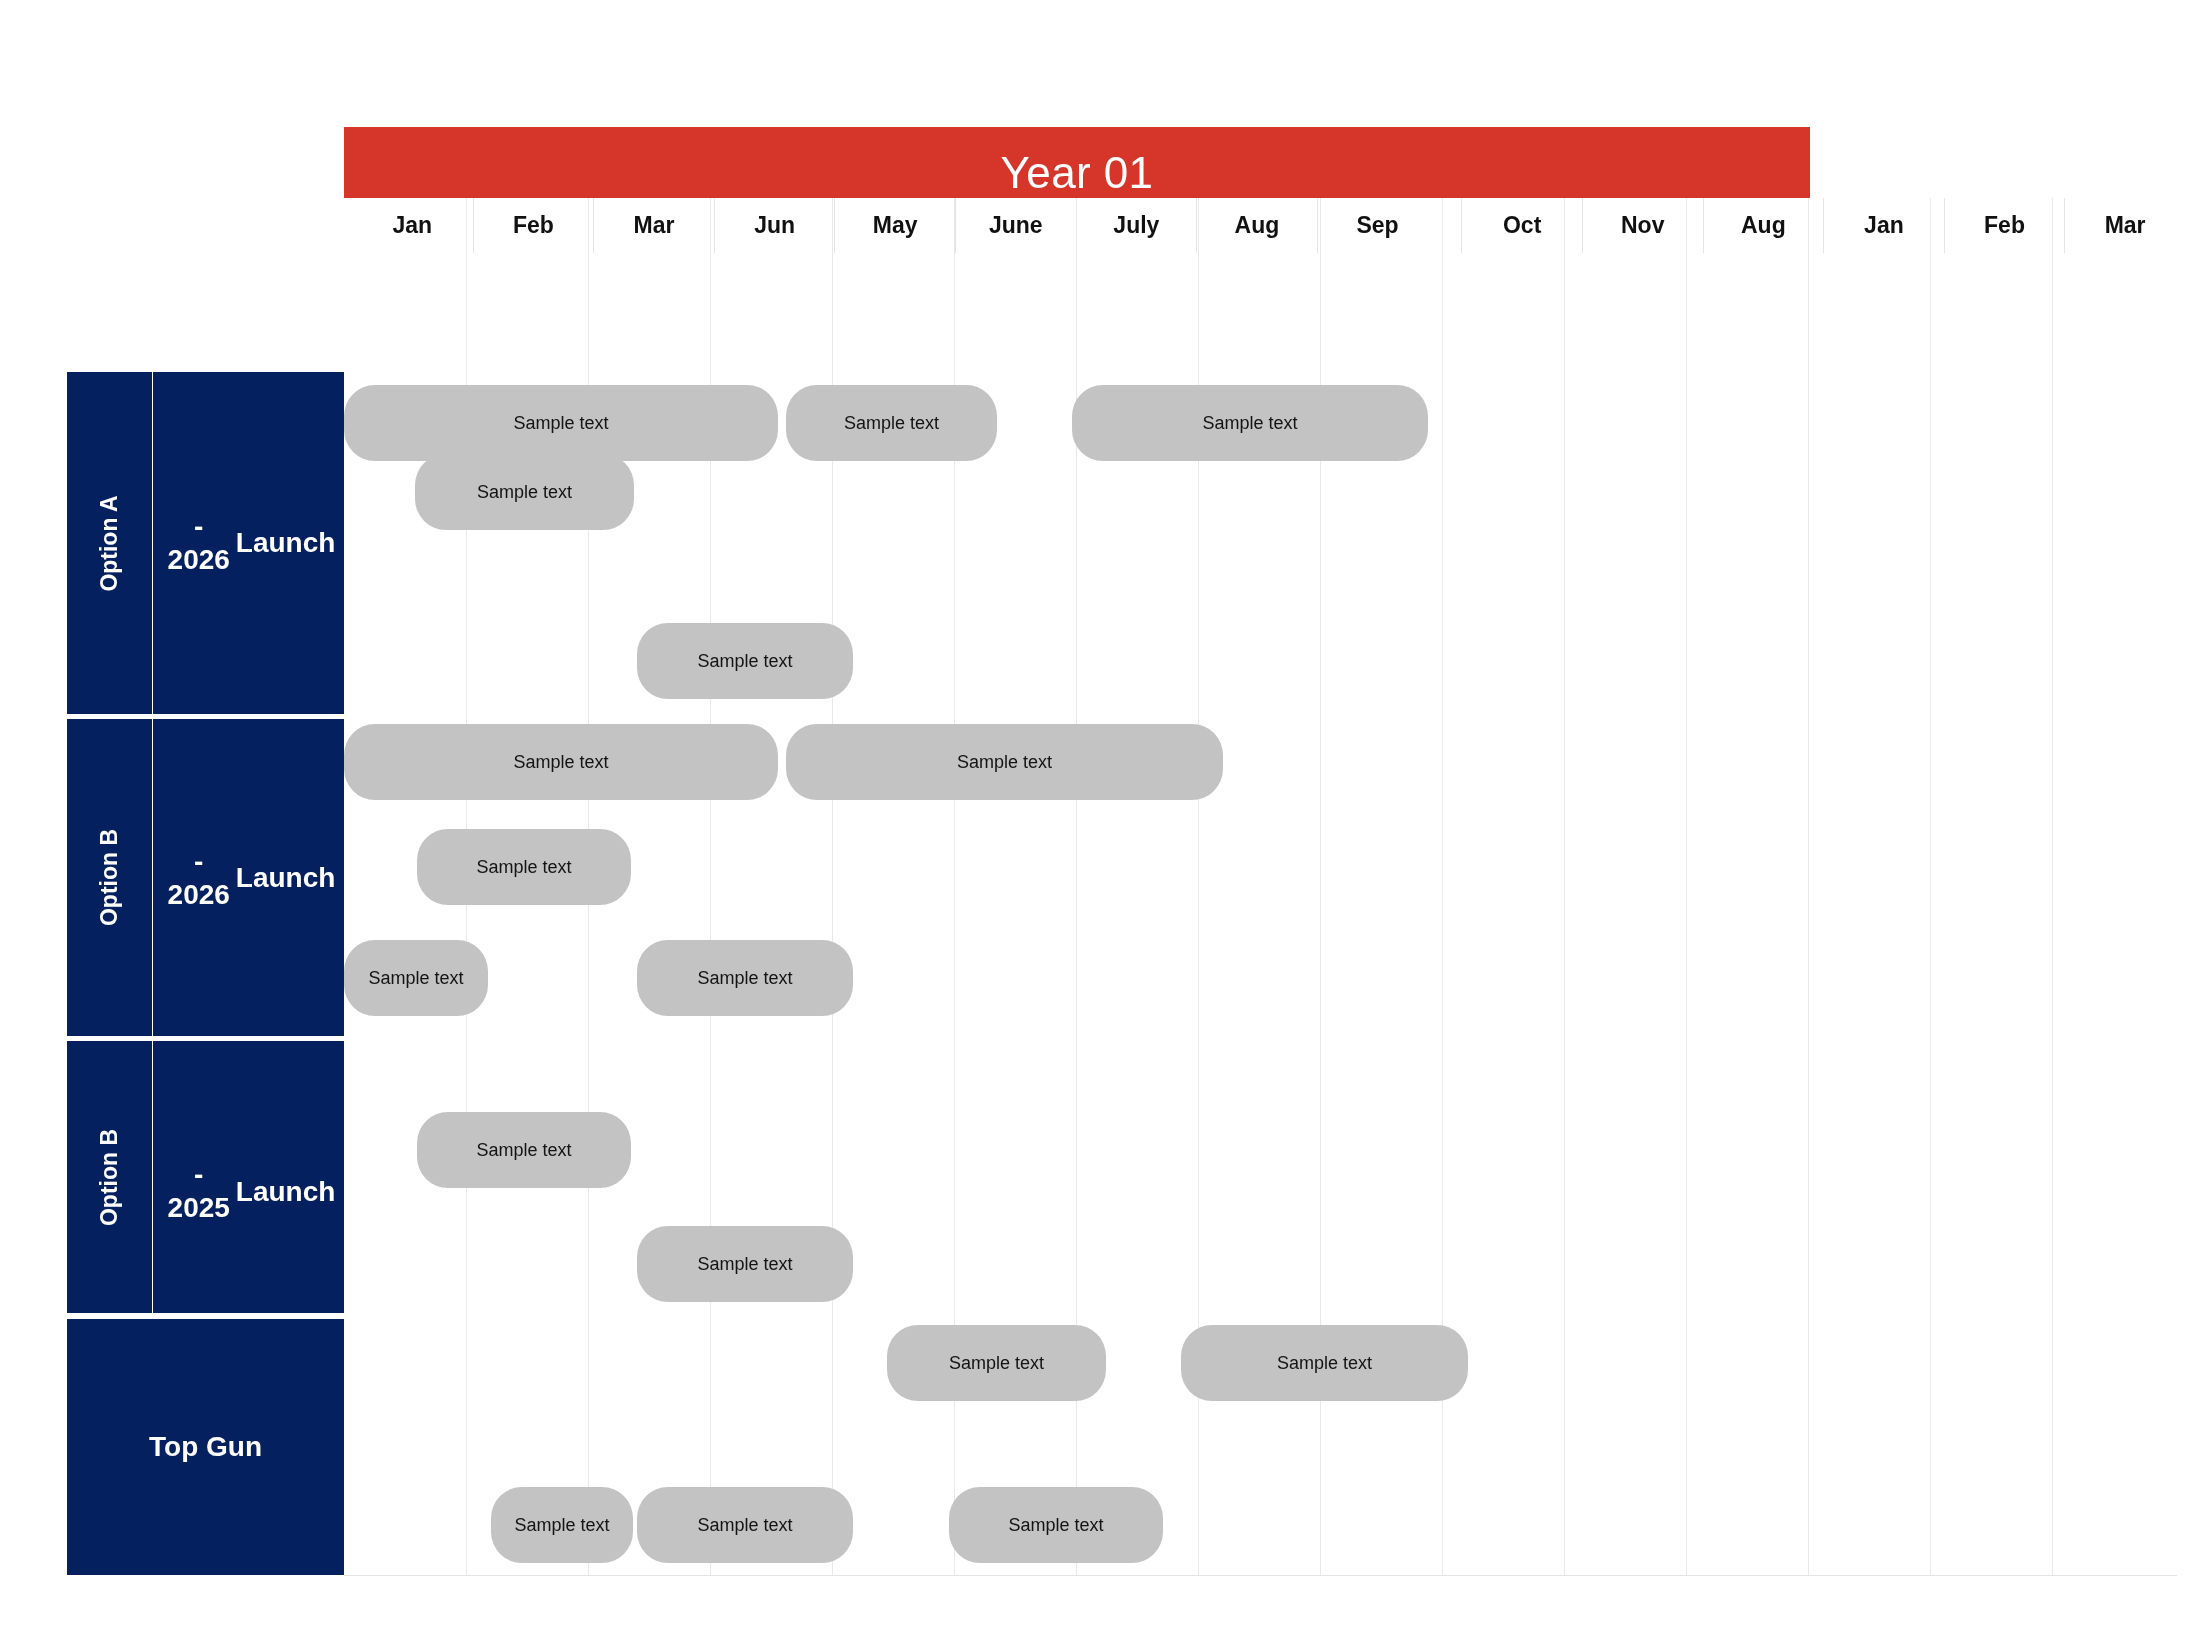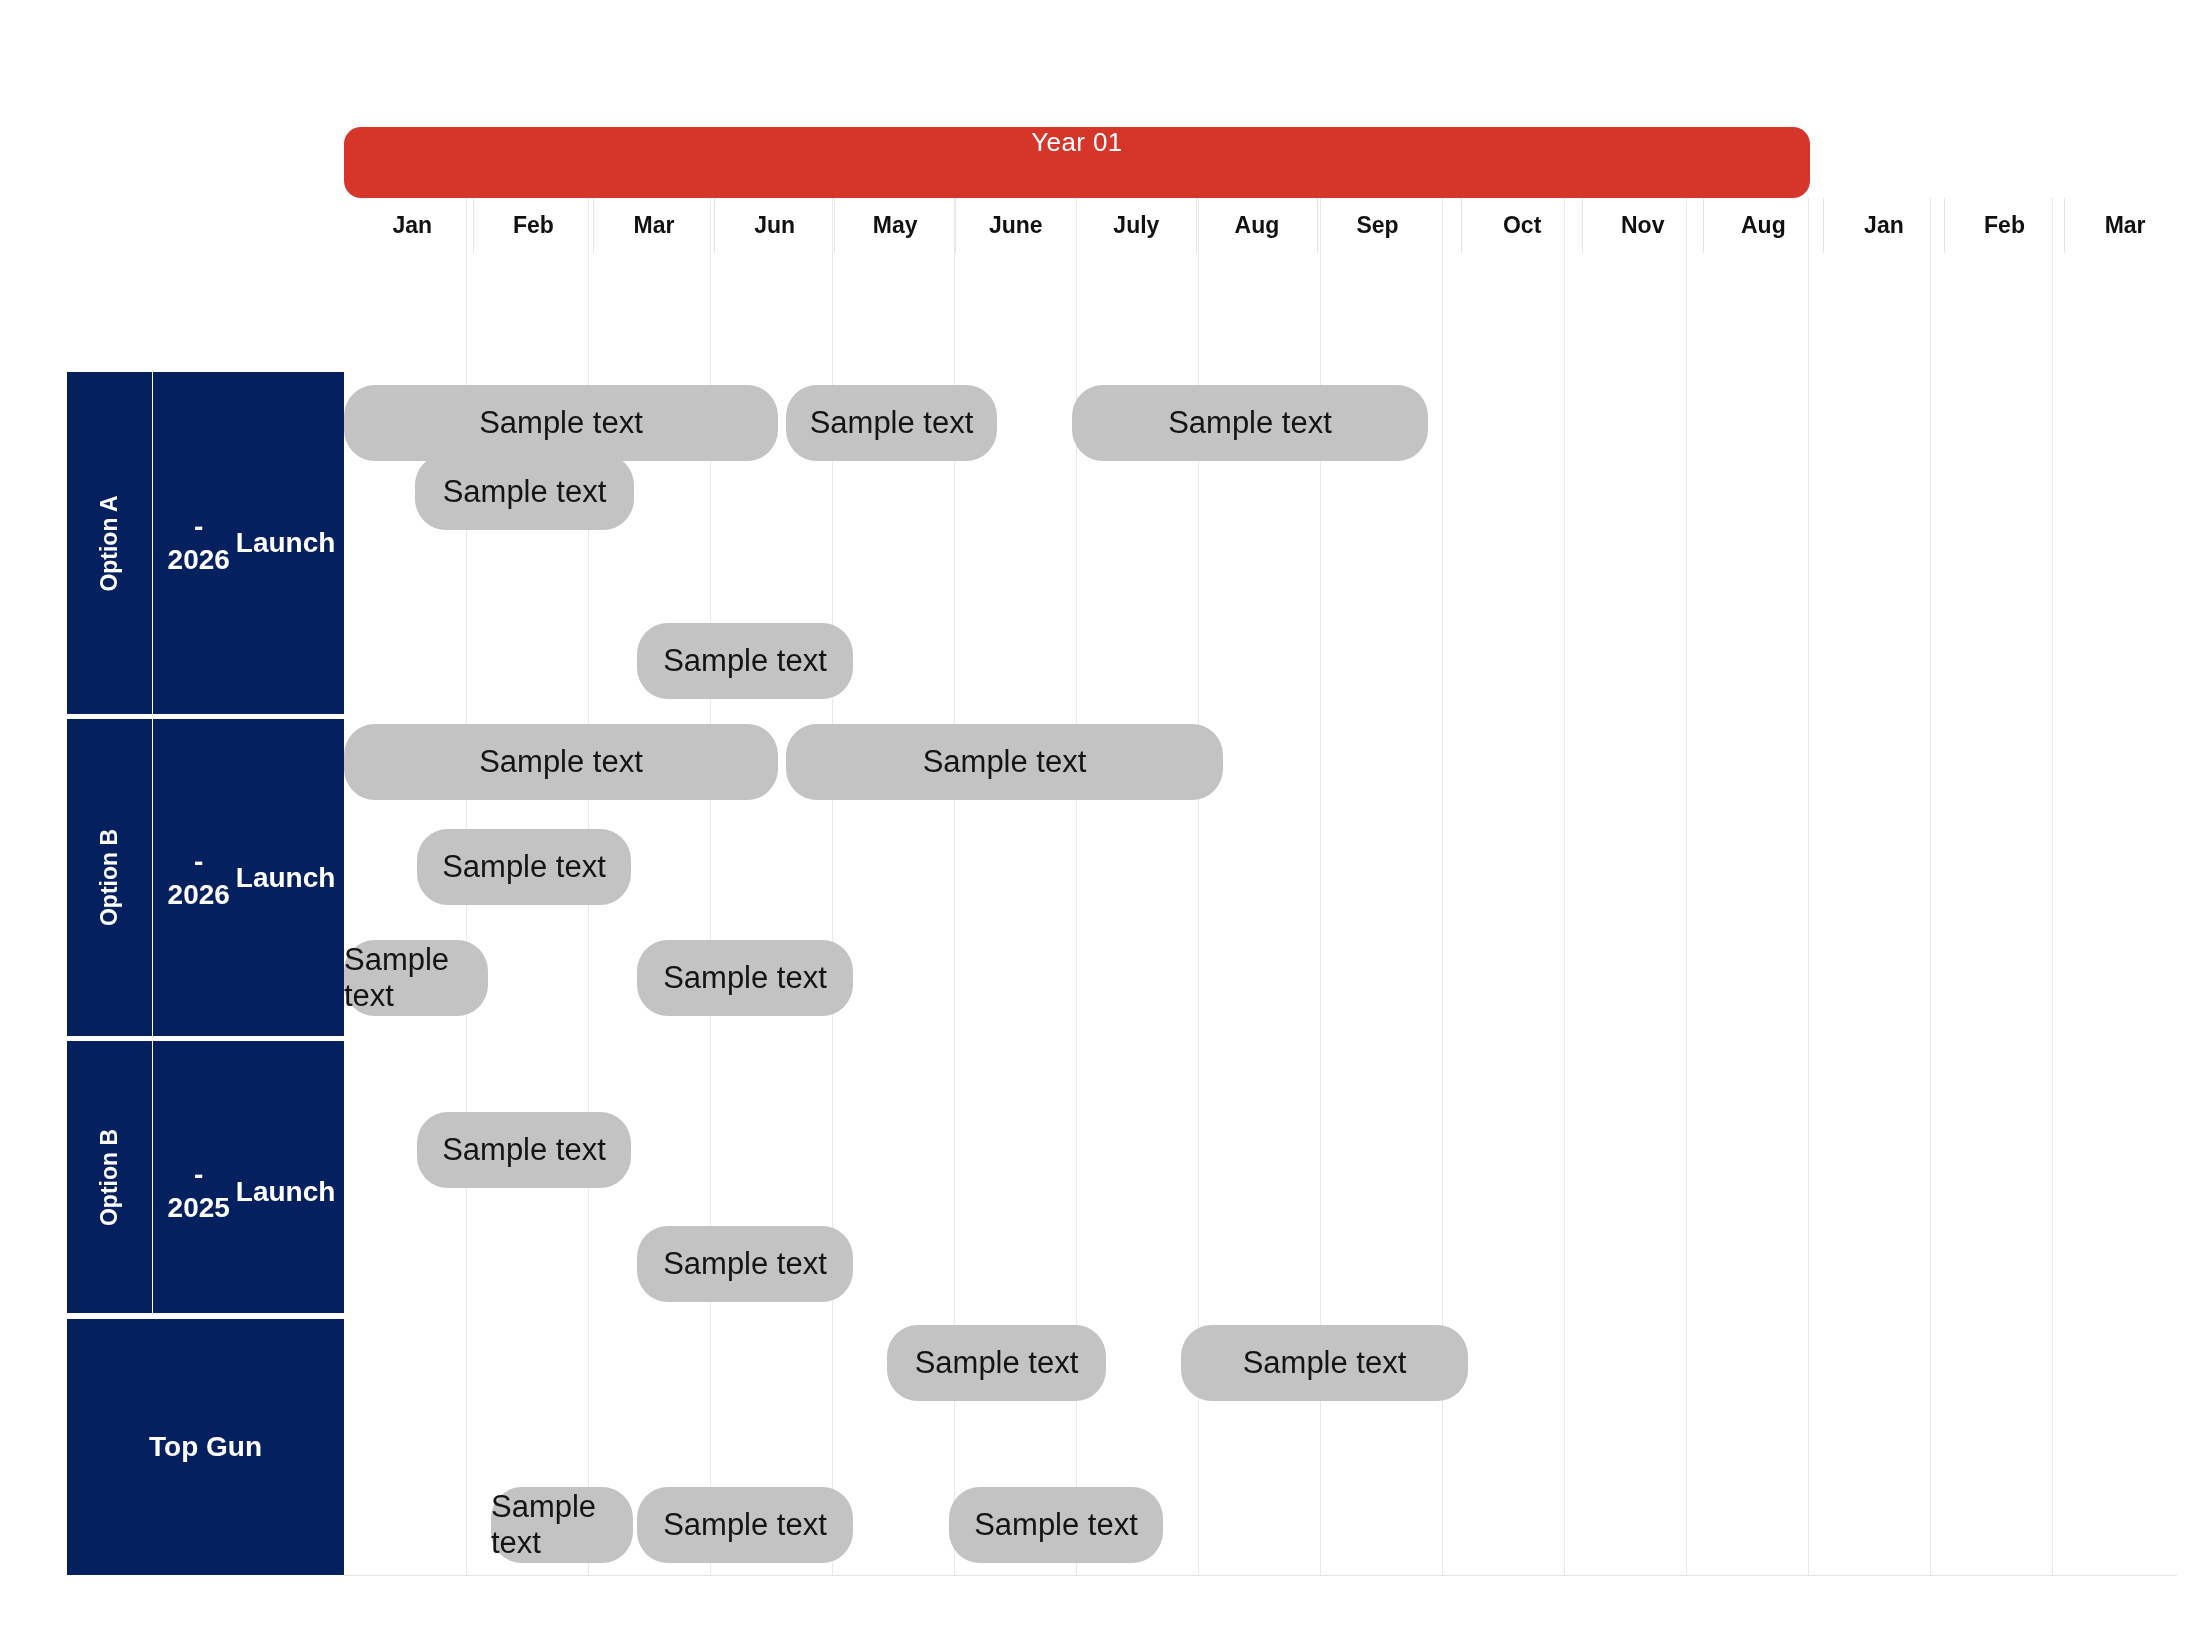--- a/index.html
+++ b/index.html
@@ -23,27 +23,26 @@
     position: absolute;
     top: 127px;
     left: 344px;
     width: 1833px;
     height: 71px;
     display: flex;
   }
   .year-cell {
     height: 100%;
     display: flex;
-    align-items: flex-start;
+    align-items: flex-end;
     justify-content: center;
     color: #ffffff;
-    font-size: 26px;
+    font-size: 44px;
     font-weight: 400;
     letter-spacing: 0.4px;
-    border-radius: 17px;
   }
 
   
   .month-row {
     position: absolute;
     top: 198px;
     left: 352px;
     width: 1833px;
     height: 55px;
     display: flex;
@@ -142,21 +141,21 @@
     pointer-events: none;
   }
   .task-bar {
     position: absolute;
     background: #c3c3c3;
     border-radius: 31px;
     display: flex;
     align-items: center;
     justify-content: center;
     color: #141414;
-    font-size: 31px;
+    font-size: 18px;
     font-weight: 400;
     box-sizing: border-box;
     pointer-events: auto;
   }
 </style>
 </head>
 <body>
 
 <div id="root">
 

